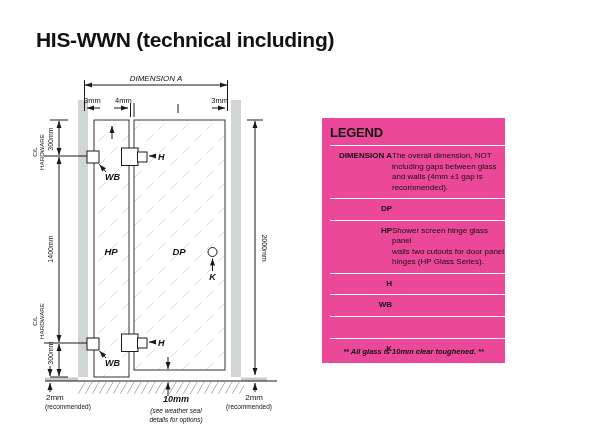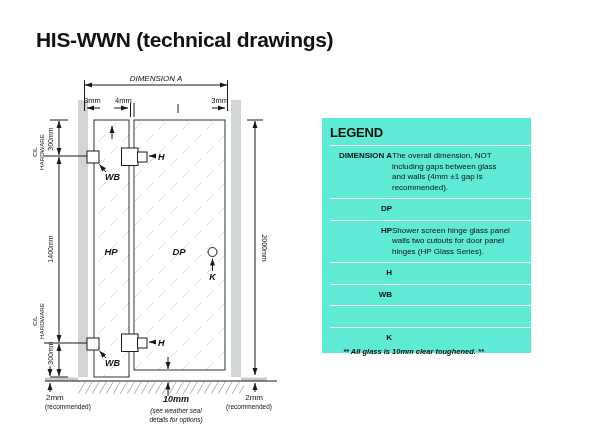--- a/index.html
+++ b/index.html
@@ -12,40 +12,40 @@
   .t-dim{font-size:7.5px;}
   .t-dim-i{font-size:8px;font-style:italic;}
   .t-rot{font-size:7px;}
   .t-cl{font-size:6.2px;}
   .t-panel{font-size:9.5px;font-weight:bold;font-style:italic;}
   .t-part{font-size:9px;font-weight:bold;font-style:italic;}
   .t-mm{font-size:8px;}
   .t-note{font-size:6.5px;}
   .t-mm-i{font-size:9px;font-weight:bold;font-style:italic;}
   .t-note-i{font-size:6.5px;font-style:italic;}
-  .legend{position:absolute;left:322px;top:118px;width:209px;background:#5eead4;
+  .legend{position:absolute;left:322px;top:118px;width:183px;background:#ec4899;
           padding:5px 0 4px 8px;box-sizing:border-box;}
   .legend-header{font-size:13px;font-weight:bold;padding:2px 0 5px 0;
                  border-bottom:1px solid #fbfbfb;letter-spacing:-0.2px;}
   .legend-row{display:flex;border-bottom:1px solid #fbfbfb;padding:5px 0;
               font-size:8px;line-height:10.5px;}
   .legend-row:last-child{border-bottom:none;}
   .legend-term{flex:0 0 62px;width:62px;text-align:right;font-weight:bold;}
   .legend-desc{margin-left:0;white-space:pre-line;flex:1;}
   .legend-row.nowrap .legend-desc{white-space:nowrap;overflow:visible;}
   .legend-row.spacer{min-height:11px;}
   .legend-foot{position:absolute;left:322px;top:347px;width:183px;text-align:center;
                font-size:7.5px;font-style:italic;font-weight:bold;}
 </style>
 </head>
 <body>
 
 <div class="stage">
 
-  <div class="title">HIS-WWN (technical drawings)</div>
+  <div class="title">HIS-WWN (technical including)</div>
 
   <svg class="drawing" width="600" height="441" viewBox="0 0 600 441">
     <defs>
       <marker id="ah" viewBox="0 0 8 6" markerWidth="8" markerHeight="6" refX="7.5" refY="3" orient="auto-start-reverse" markerUnits="userSpaceOnUse">
         <path d="M0.5,0.5 L7.5,3 L0.5,5.5 Z" fill="#1a1a1a"></path>
       </marker>
       <pattern id="glass" width="24" height="24" patternUnits="userSpaceOnUse">
         <path d="M3,21 l7,-7 M14,10 l7,-7" stroke="#dcdcdc" stroke-width="1" fill="none"></path>
       </pattern>
       <pattern id="hatch" width="7" height="12" patternUnits="userSpaceOnUse">

